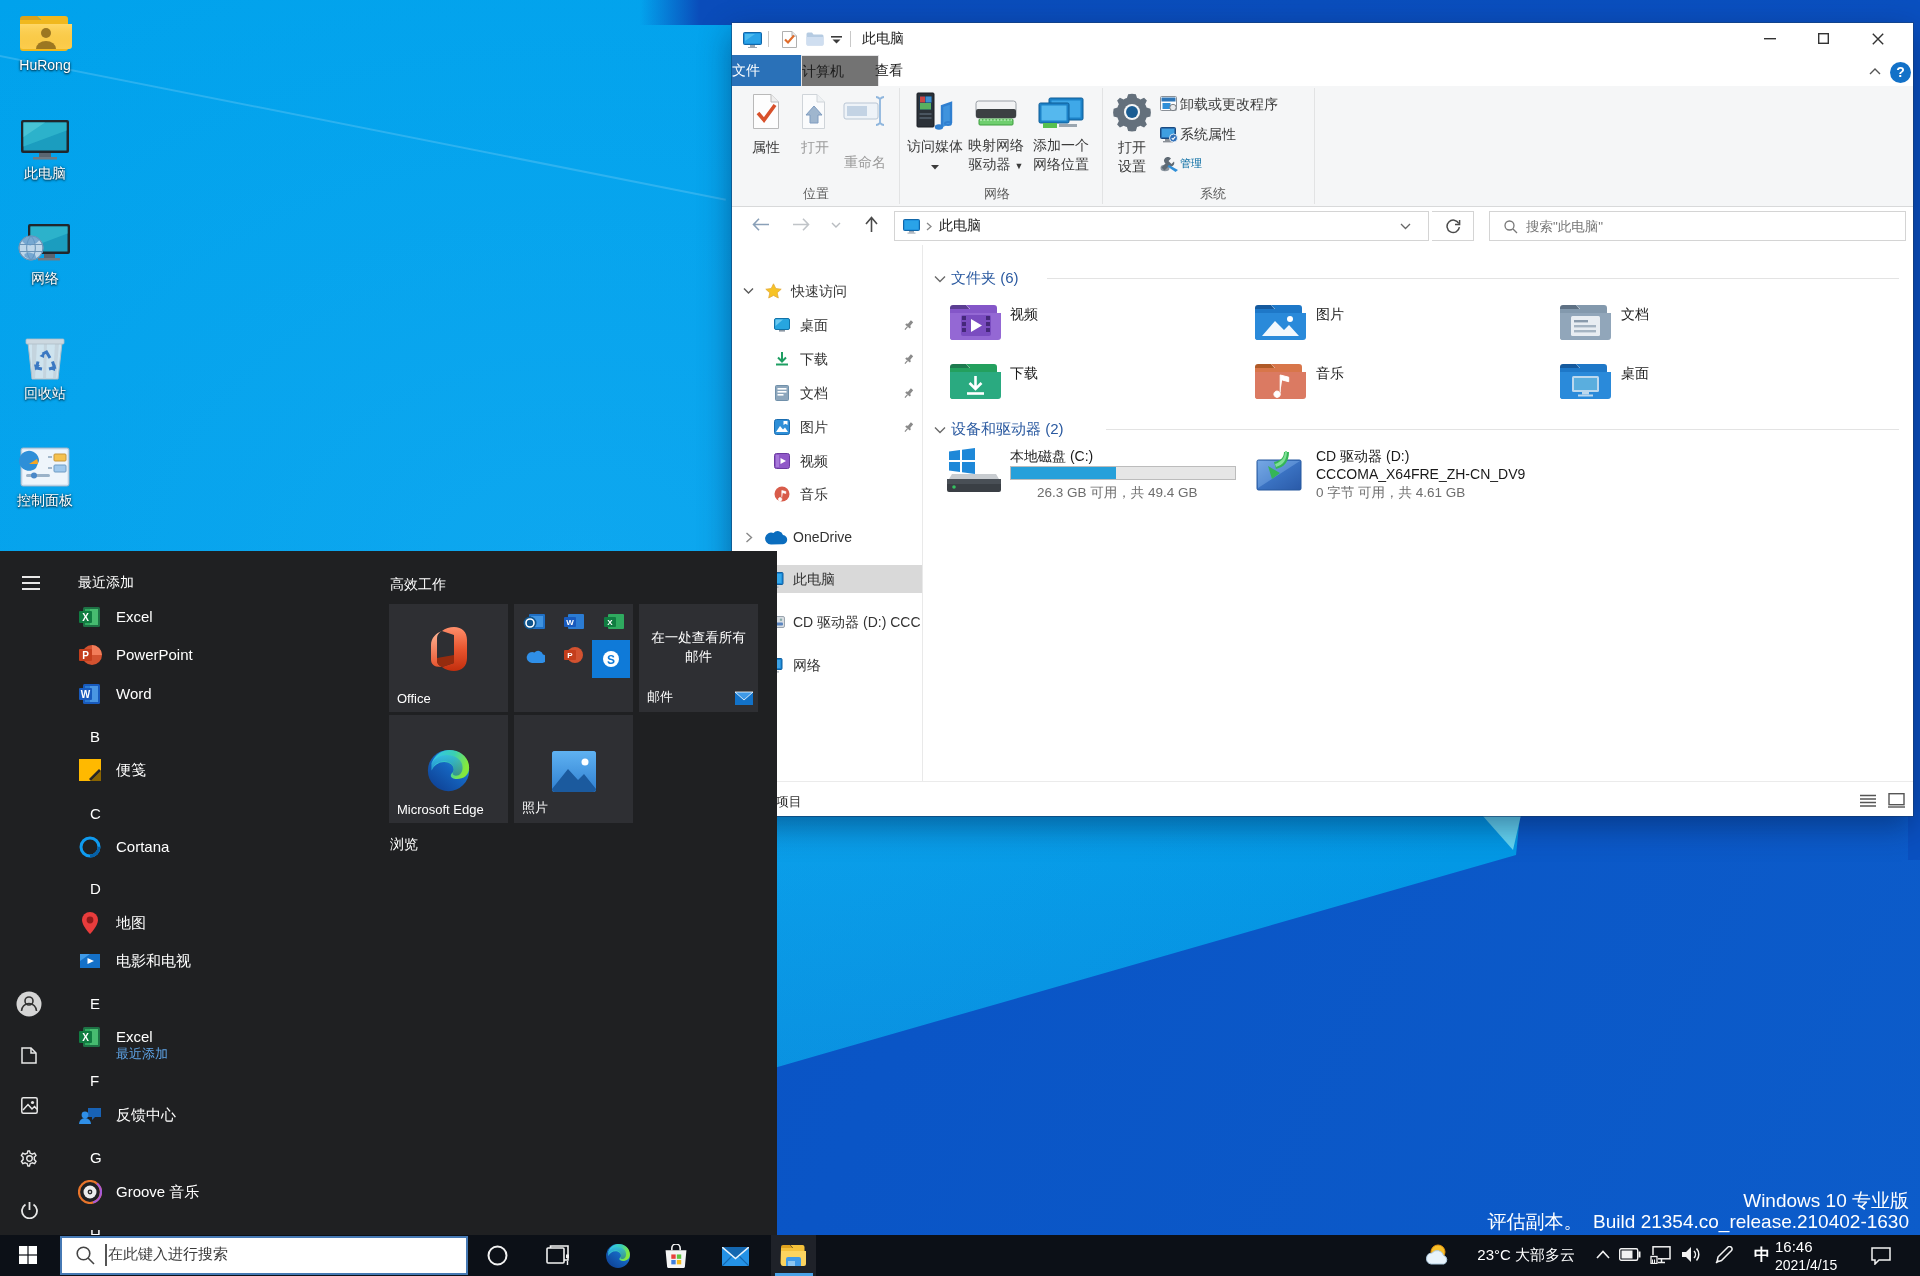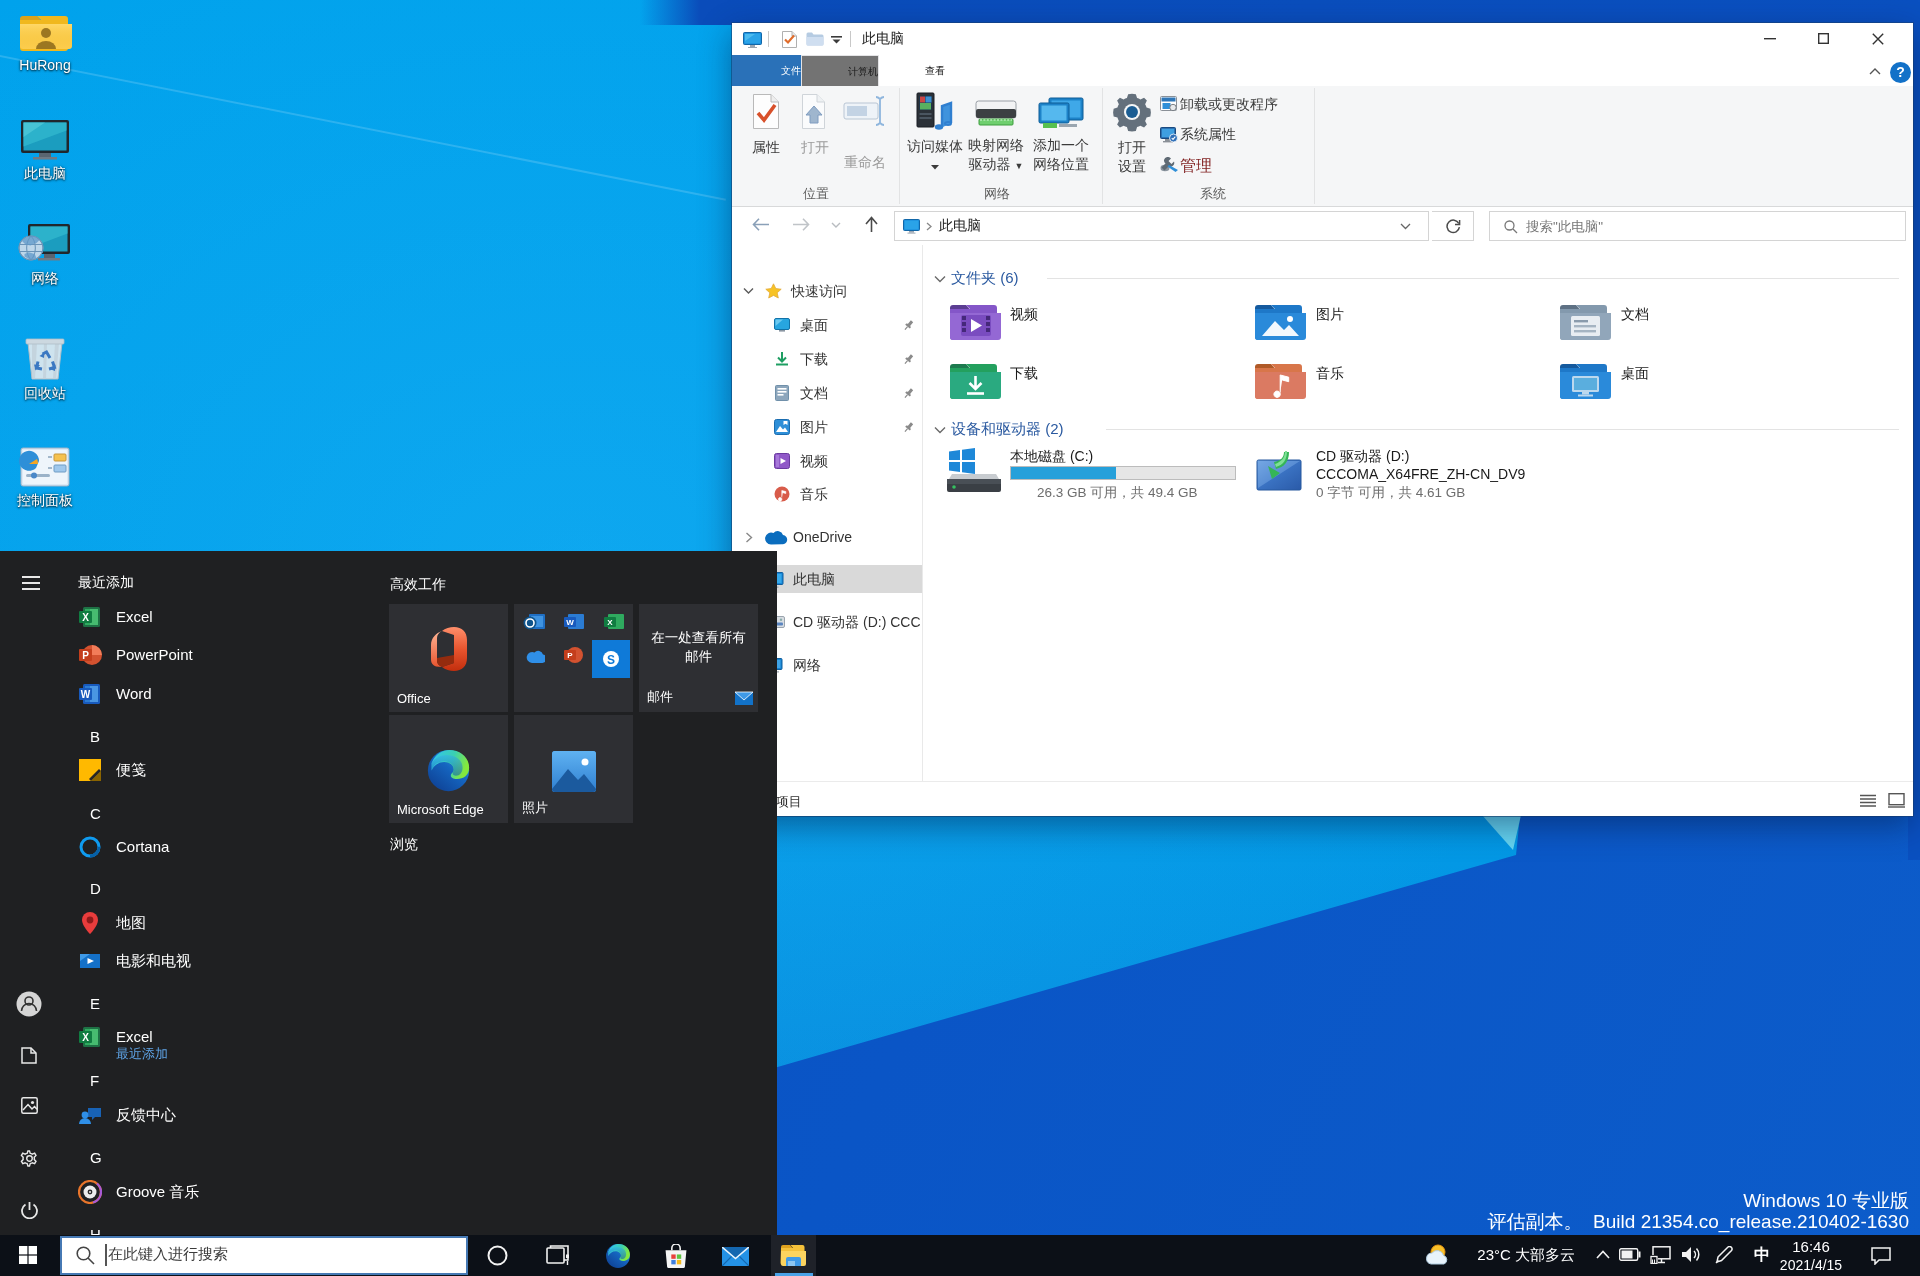--- a/index.html
+++ b/index.html
@@ -34,21 +34,21 @@
 #titlebar { position:absolute; left:0; top:0; width:100%; height:32px; background:#fff; }
 #tabs { position:absolute; left:0; top:32px; width:100%; height:31px; background:#fff; }
 #ribbon { position:absolute; left:0; top:63px; width:100%; height:121px; background:#f5f6f7; border-bottom:1px solid #d8d9da; }
 #addr { position:absolute; left:0; top:184px; width:100%; height:38px; background:#fff; }
 #body { position:absolute; left:0; top:222px; width:100%; height:536px; background:#fff; }
 #sidebar { position:absolute; left:0; top:0; width:190px; height:536px; }
 #sidebar::after { content:""; position:absolute; left:190px; top:0; width:1px; height:536px; background:#e9e9e9; }
 #main { position:absolute; left:191px; top:0; width:990px; height:536px; }
 #statusbar { position:absolute; left:0; top:758px; width:100%; height:35px; border-top:1px solid #ebebeb; background:#fff; font-size:12px; color:#333; }
 
-.tab { position:absolute; top:0; height:31px; line-height:31px; text-align:right; font-size:10px; }
+.tab { position:absolute; top:0; height:31px; line-height:31px; text-align:left; font-size:14px; }
 .ribbon-grp-lbl { position:absolute; top:99px; font-size:13px; color:#5c5c5c; text-align:center; }
 .rib-big { position:absolute; top:6px; width:72px; text-align:center; font-size:14px; color:#3b3b3b; line-height:19px; }
 .rib-div { position:absolute; top:2px; width:1px; height:116px; background:#e2e3e4; }
 
 
 .side-item { position:absolute; left:0; width:189px; height:28px; line-height:28px; font-size:14px; color:#333; }
 .side-item svg { position:absolute; top:6px; }
 
 
 #startmenu { left:0; top:551px; width:777px; height:684px; background:#1f2022; color:#fff; }
@@ -300,21 +300,21 @@
         </svg>
       </div>
       <div class="abs" style="left:448px;top:40px;font-size:14px;color:#3b3b3b;">系统属性</div>
       <div class="abs" style="left:428px;top:71px;">
         <svg width="19" height="15" viewBox="0 0 19 15">
           <ellipse cx="5" cy="11" rx="4.5" ry="3.2" fill="#8a949e"></ellipse>
           <path d="M4 3 a4 4 0 0 1 7 -1.5 l-2.5 2.5 l3 3 l2.5 -2.5 a4 4 0 0 1 -5.5 5 l-4 4 l-3 -3 l4 -4 a4 4 0 0 1 -1.5 -3.5 z" fill="#5f6a74"></path>
           <path d="M9 8 l9 5 l-2.5 2 l-8 -5.5 z" fill="#2f8fd8"></path>
         </svg>
       </div>
-      <div class="abs" style="left:448px;top:70px;font-size:16px;color:#7f1d1d;">管理</div>
+      <div class="abs" style="left:448px;top:70px;font-size:11px;color:#0369a1;">管理</div>
       <div class="ribbon-grp-lbl" style="left:446px;width:70px;">系统</div>
       <div class="rib-div" style="left:582px;"></div>
     </div>
     <div id="addr">
       <svg class="abs" style="left:20px;top:11px" width="18" height="13" viewBox="0 0 18 13">
           <path d="M7 0.8 L1.5 6.5 L7 12.2 M2 6.5 H17" stroke="#8aa0b8" stroke-width="1.6" fill="none"></path>
         </svg>
       <svg class="abs" style="left:60px;top:11px" width="18" height="13" viewBox="0 0 18 13">
           <path d="M11 0.8 L16.5 6.5 L11 12.2 M16 6.5 H1" stroke="#c0c4c8" stroke-width="1.6" fill="none"></path>
         </svg>
@@ -904,21 +904,21 @@
         </svg>
       <svg class="abs" style="right:219px;top:11px" width="19" height="17" viewBox="0 0 19 17">
           <path d="M0 6 h4 l5 -5 v15 l-5 -5 h-4 z" fill="#f2f2f2"></path>
           <path d="M12 5 a5 5 0 0 1 0 7 M14.5 2.5 a9 9 0 0 1 0 12" stroke="#f2f2f2" stroke-width="1.5" fill="none"></path>
         </svg>
       <svg class="abs" style="right:185px;top:11px" width="20" height="18" viewBox="0 0 20 18">
           <path d="M3 11 L13 1 a2.5 2.5 0 0 1 3.5 3.5 L6.5 14.5 L2 16 Z" fill="none" stroke="#f2f2f2" stroke-width="1.5"></path>
           <path d="M1 17 L3.5 14.5" stroke="#f2f2f2" stroke-width="1.5"></path>
         </svg>
       <div class="abs" style="right:150px;top:10px;color:#fff;font-size:16px;font-weight:bold;">中</div>
-      <div class="abs" style="right:73px;top:3px;color:#fff;text-align:center;width:72px;line-height:18px;font-size:15px;">16:46<br><span style="font-size:14px;">2021/4/15</span></div>
+      <div class="abs" style="right:73px;top:3px;color:#fff;width:72px;line-height:18px;font-size:15px;">16:46<br><span style="font-size:14px;">2021/4/15</span></div>
       <svg class="abs" style="right:29px;top:12px" width="20" height="18" viewBox="0 0 20 18">
           <path d="M1 1 H19 V13 H8 L4 17 V13 H1 Z" fill="none" stroke="#f2f2f2" stroke-width="1.5"></path>
         </svg>
     </div>
   </div>
   <svg width="0" height="0">
       <defs>
     <linearGradient id="goffice" x1="0" y1="0" x2="1" y2="1">
           <stop offset="0" stop-color="#ff8f6b"></stop>
           <stop offset="1" stop-color="#d83b01"></stop>

